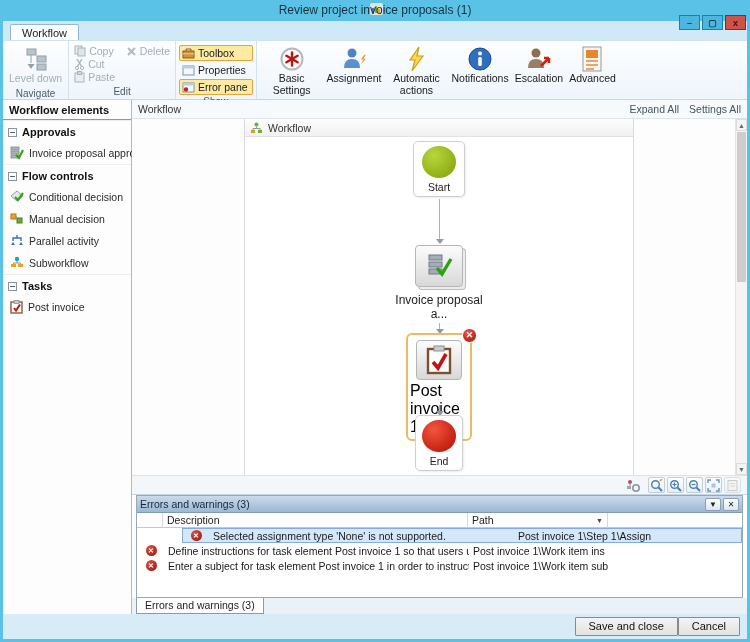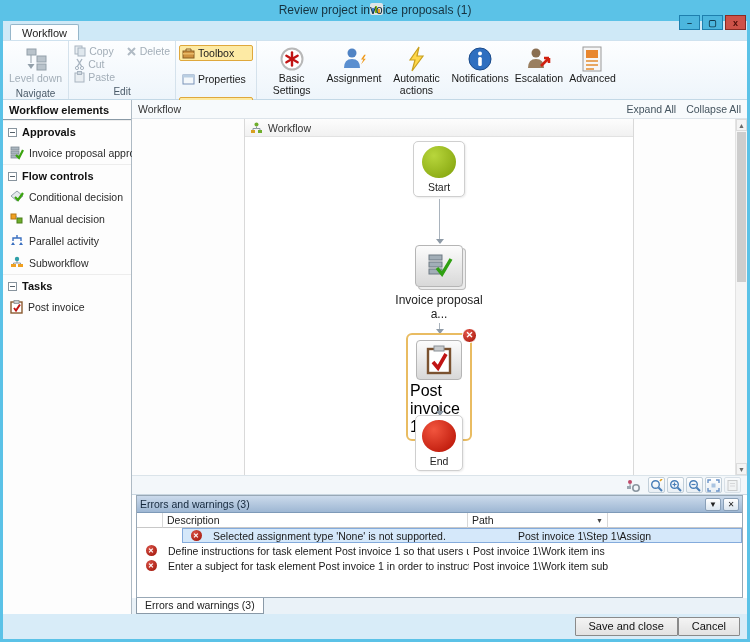--- a/index.html
+++ b/index.html
@@ -24,21 +24,21 @@
   .rgroup{ display:flex; flex-direction:column; border-right:1px solid #d5e2ec; padding:2px 3px 0; }
   .rgroup-content{ flex:1; display:flex; align-items:flex-start; }
   .rgroup-label{ font-size:10px; color:#4a5a68; text-align:center; padding:1px 0 2px; }
   .bigbtn{ display:flex; flex-direction:column; align-items:center; padding:2px 3px; min-width:44px; }
   .bigbtn .ic{ height:28px; display:flex; align-items:center; justify-content:center; }
   .bigbtn .lbl{ font-size:10.5px; line-height:1.1; text-align:center; color:#1a1a1a; max-width:58px; }
   .bigbtn.disabled .lbl{ color:#a3aeb8; }
   .edit-grid{ display:flex; flex-direction:column; gap:1px; padding-top:2px; }
   .edit-row{ display:flex; gap:8px; }
   .smallbtn{ display:flex; align-items:center; gap:3px; font-size:10.5px; color:#a3aeb8; padding:0 2px; }
-  .show-col{ display:flex; flex-direction:column; gap:10px; padding-top:2px; }
+  .show-col{ display:flex; flex-direction:column; gap:1px; padding-top:2px; }
   .showbtn{ display:flex; align-items:center; gap:3px; font-size:10.5px; color:#1a1a1a; padding:1px 4px 1px 2px; border:1px solid transparent; border-radius:2px; }
   .showbtn.hl{ background:#fdeaa4; border-color:#dfa83c; }
   
   .main{ display:flex; height:514px; }
   .palette{ width:129px; background:#fdfdfd; border-right:1px solid #aebac4; display:flex; flex-direction:column; }
   .palette-header{ font-size:11px; font-weight:bold; color:#111; padding:4px 6px 3px; border-bottom:1px solid #8a9aa6; }
   .psection{ font-size:11px; font-weight:bold; color:#111; padding:5px 4px 4px 5px; display:flex; align-items:center; gap:5px; border-top:1px solid #ededed; }
   .pminus{ width:9px; height:9px; border:1px solid #88949e; background:#fff; position:relative; flex:0 0 auto;}
   .pminus::after{ content:""; position:absolute; left:1px; right:1px; top:3px; height:1px; background:#55616b; }
   .pitem{ display:flex; align-items:center; gap:5px; font-size:10.5px; color:#2a2a2a; padding:4px 2px 4px 7px; white-space:nowrap; }
@@ -352,21 +352,21 @@
           </svg>
         <span>Post invoice</span>
       </div>
     </div>
 
     <div class="workarea">
       <div class="pane-header">
         <span>Workflow</span>
         <span class="pane-links">
           <span>Expand All</span>
-          <span>Collapse All</span>
+          <span>Settings All</span>
         </span>
       </div>
 
       <div class="canvas">
         <div class="wf-container">
           <div class="wf-header">
             <svg width="13" height="12">
                 <circle cx="6.5" cy="2.5" r="2" fill="#6fae2c"></circle>
                 <rect x="1" y="8" width="4" height="3" fill="#d8a020"></rect>
                 <rect x="8" y="8" width="4" height="3" fill="#6fae2c"></rect>

